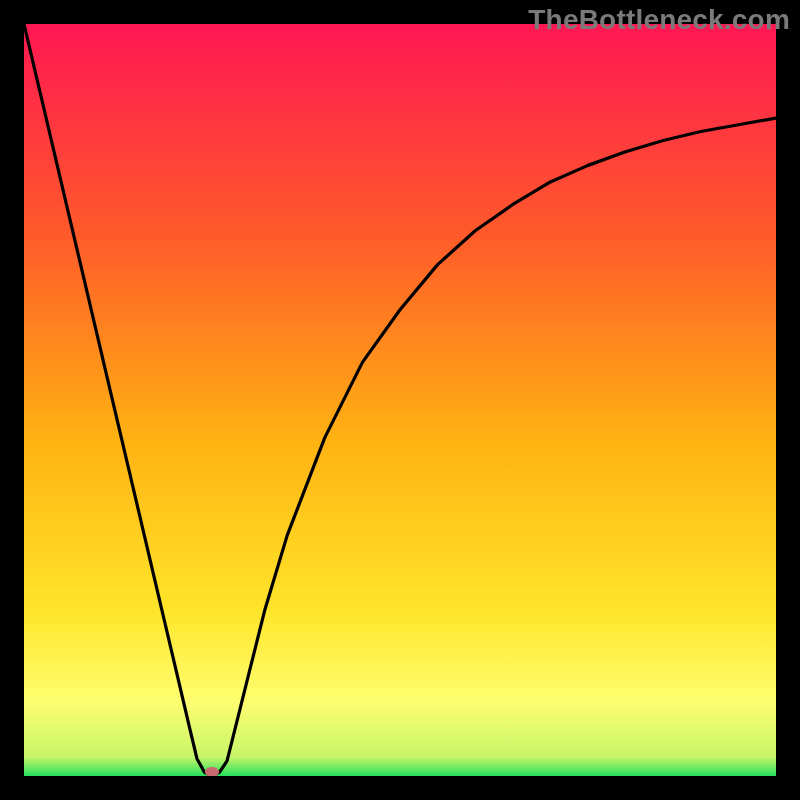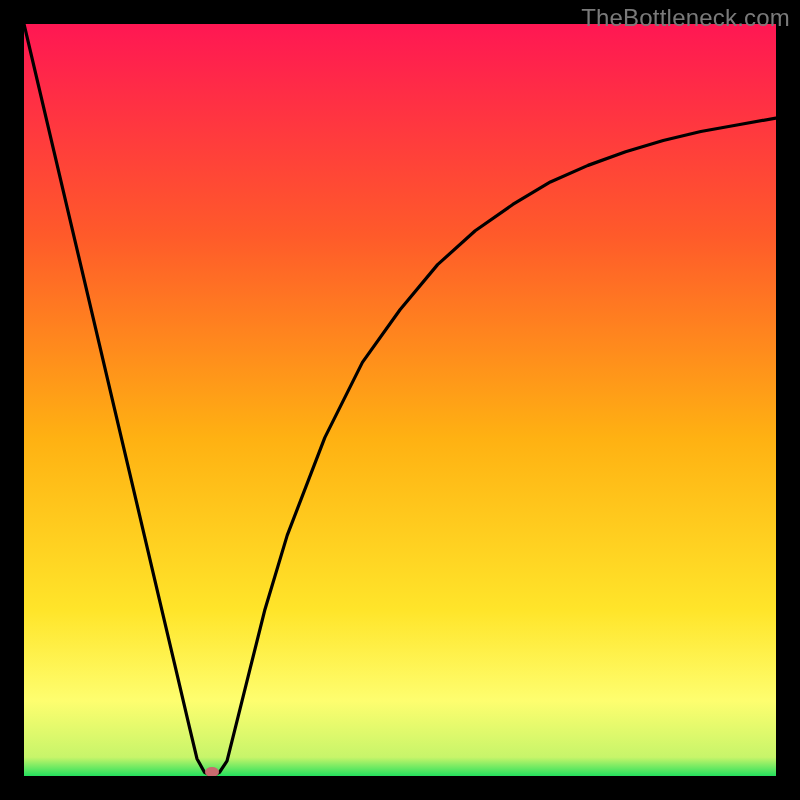--- a/index.html
+++ b/index.html
@@ -23,22 +23,22 @@
     left: 0;
     top: 0;
     width: 752px;
     height: 752px;
   }
   .watermark {
     position: absolute;
     top: 4px;
     right: 10px;
     font-family: Arial, Helvetica, sans-serif;
-    font-size: 24px;
-    font-weight: 400;
+    font-size: 28px;
+    font-weight: 700;
     color: #7a7a7a;
     letter-spacing: 0.2px;
     user-select: none;
   }
 </style>
 </head>
 <body>
 
 <div class="frame">
   <svg class="plot" viewBox="0 0 752 752" preserveAspectRatio="none">

